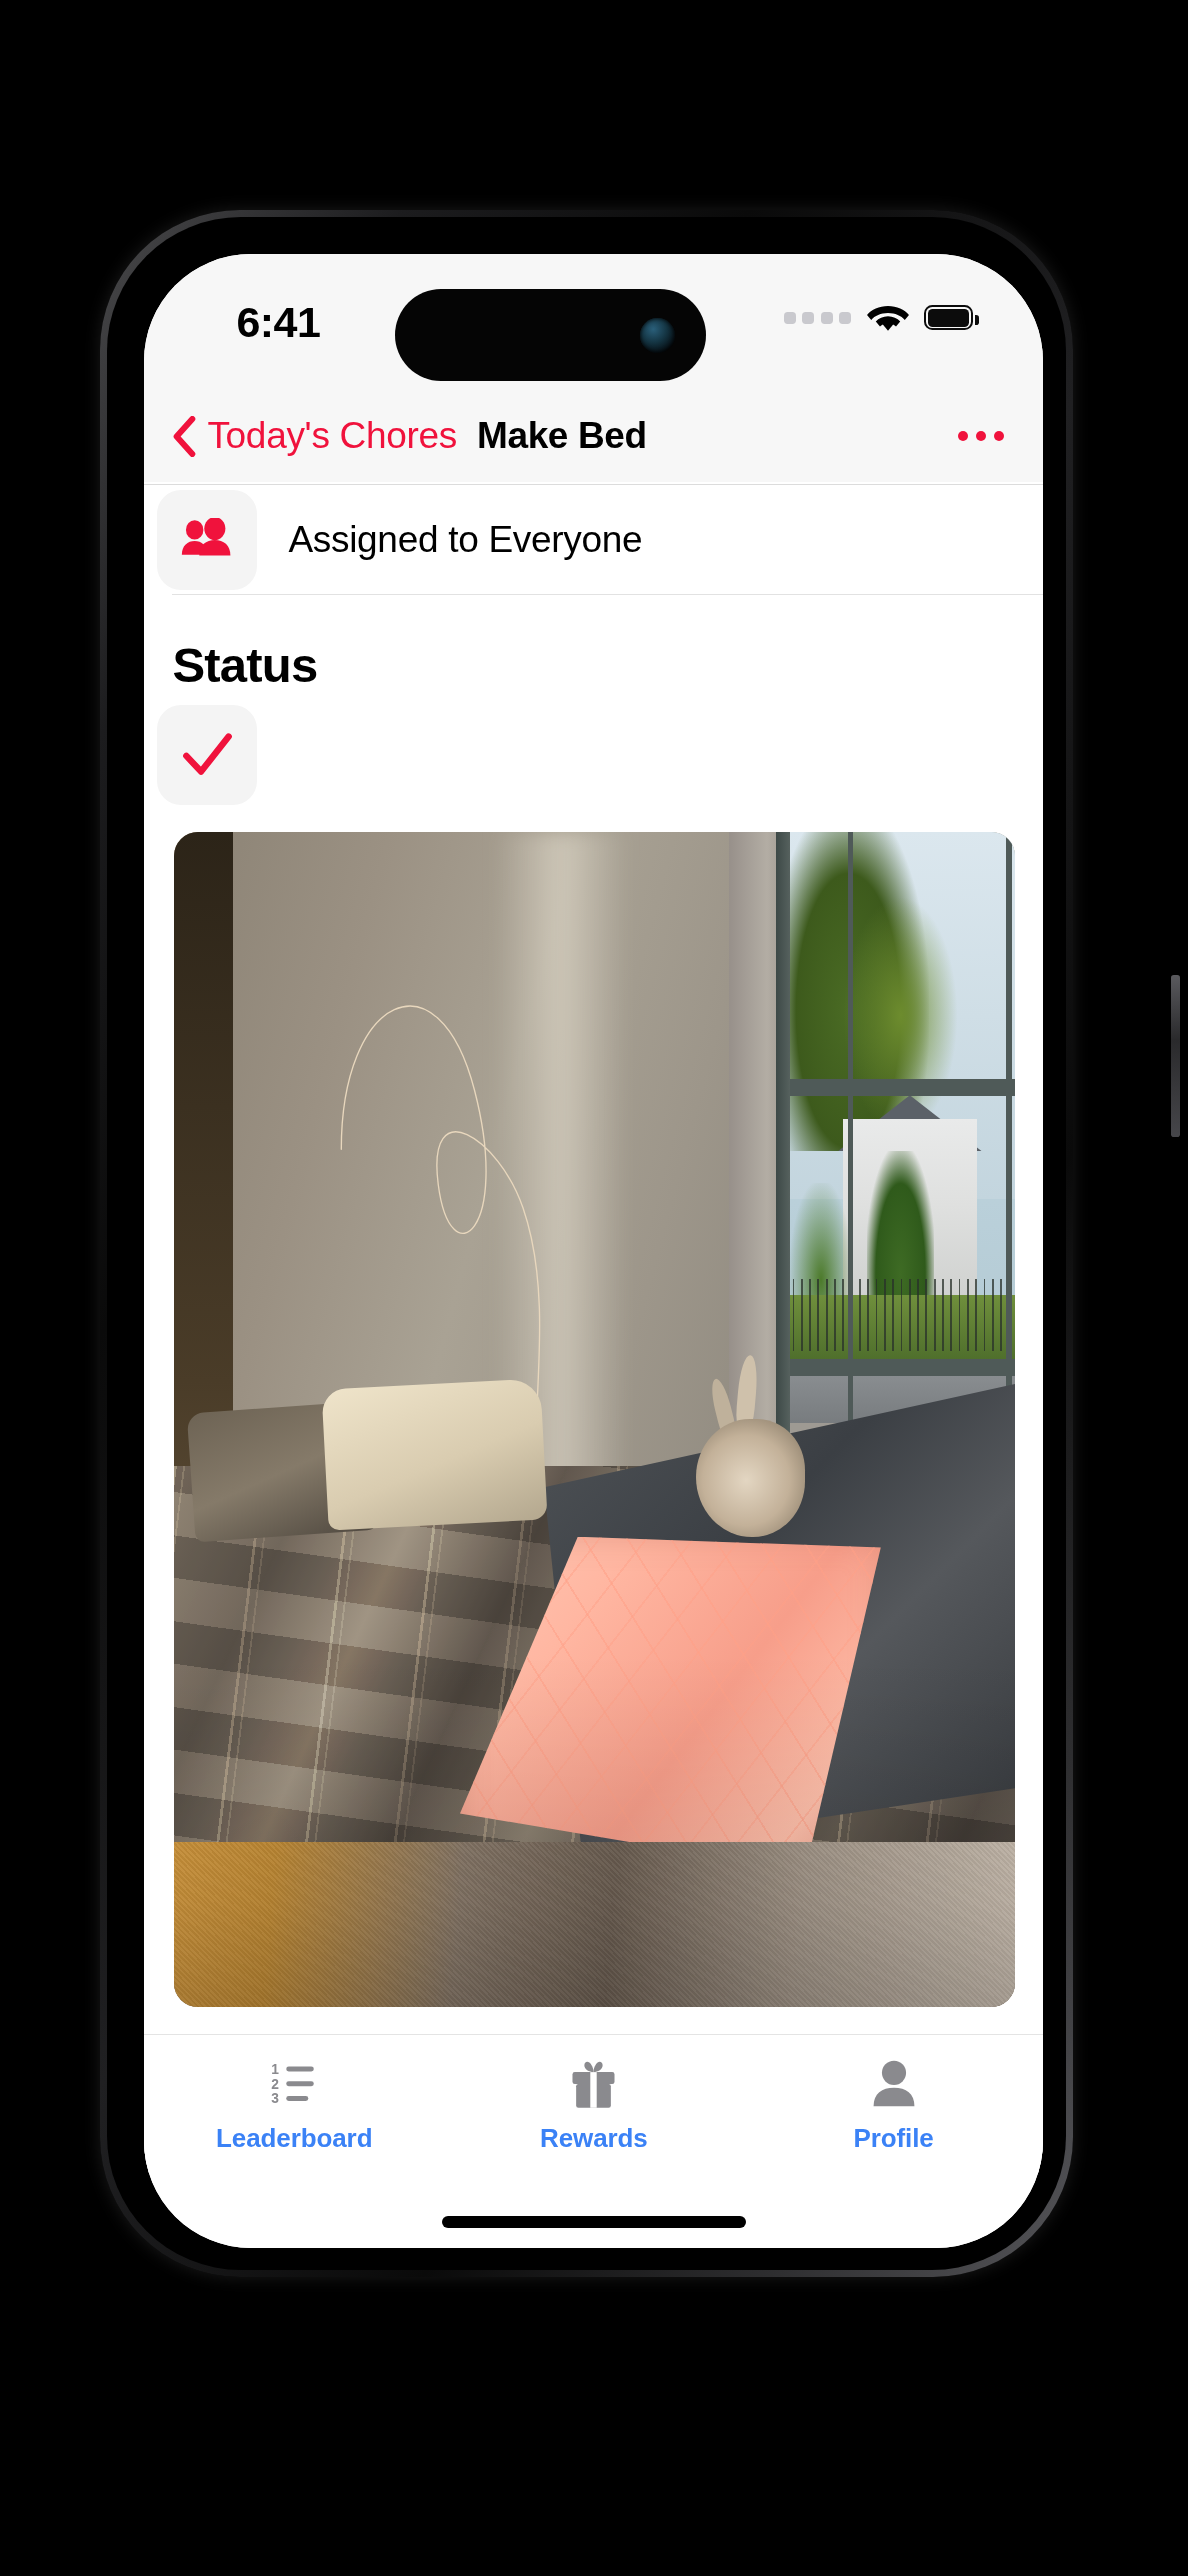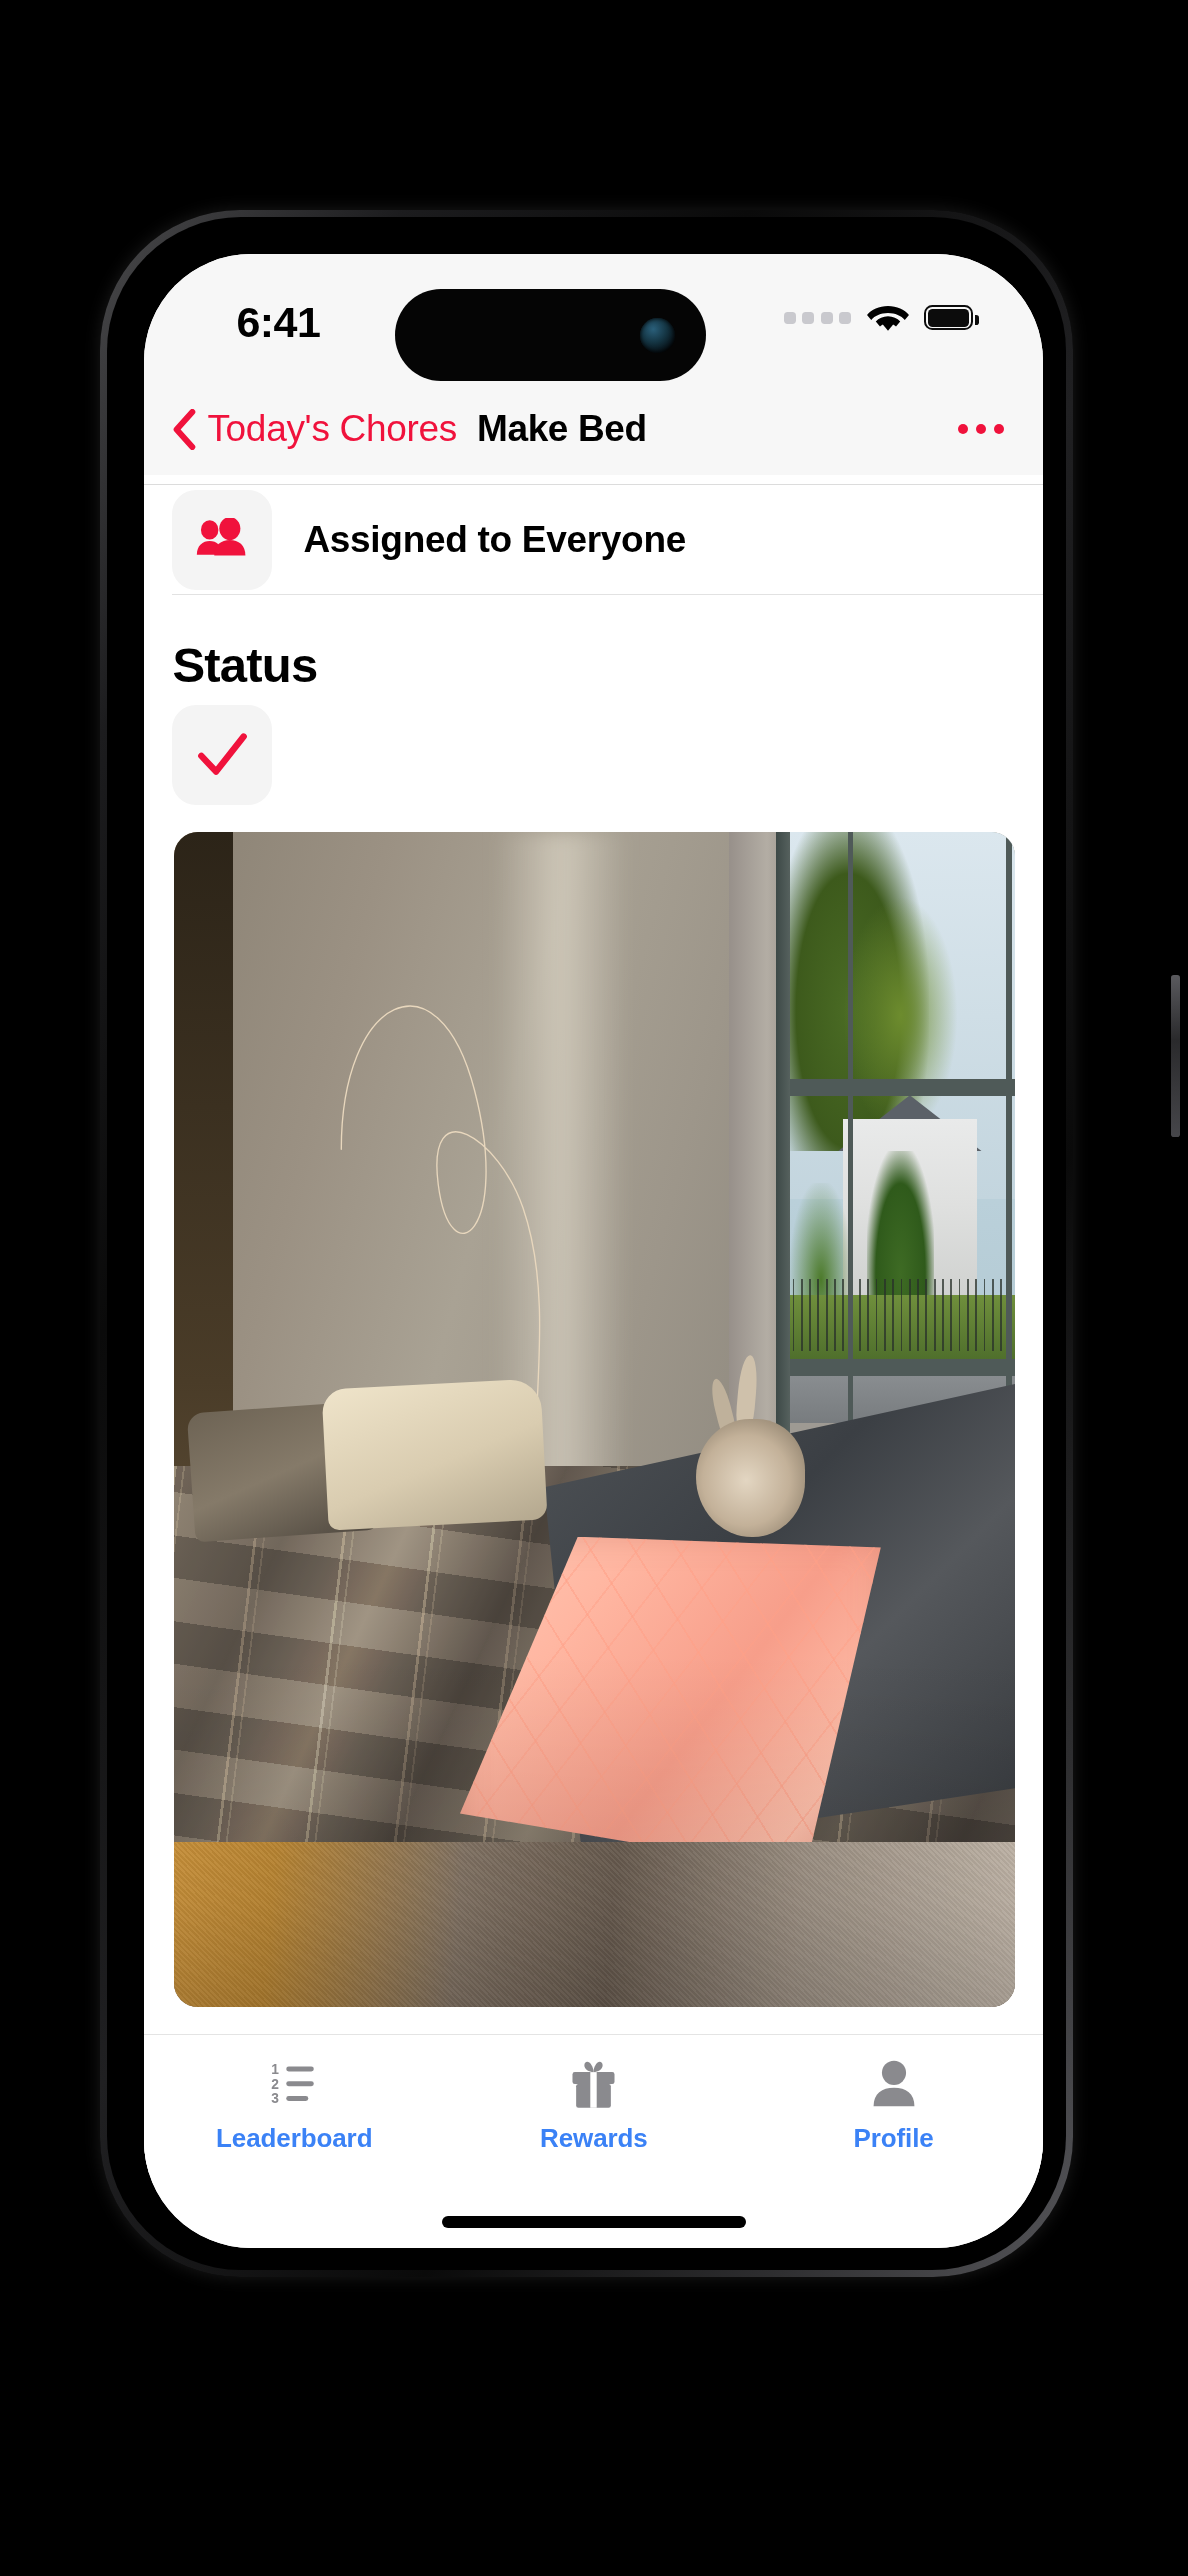--- a/index.html
+++ b/index.html
@@ -84,21 +84,21 @@
     content: ""; position: absolute; right: -7.4px; top: 7.4px;
     width: 3.7px; height: 10px; background: #000; border-radius: 0 2.8px 2.8px 0;
   }
   #battery-fill {
     position: absolute; left: 1.8px; top: 1.8px; bottom: 1.8px;
     width: calc(100% - 3.7px); background: #000; border-radius: 4.6px;
   }
 
   
   #nav-bar {
-    position: absolute; left: 0; top: 129px; width: 899px; height: 92px;
+    position: absolute; left: 0; top: 136px; width: 899px; height: 92px;
     background: #f7f7f7;
     display: flex; align-items: center;
   }
   #nav-back {
     display: flex; align-items: center; gap: 11px;
     margin-left: 28px; cursor: pointer;
   }
   #back-chevron svg { display: block; }
   #nav-back-label {
     font-size: 37px; color: #F0123C; font-weight: 400;
@@ -119,21 +119,21 @@
   }
 
   
   #content {
     position: absolute; left: 0; top: 231px; width: 899px;
     height: 1689px; background: #fff; overflow: hidden;
   }
 
   .list-row {
     display: flex; align-items: center;
-    padding: 0 0 0 28px; height: 109px; font-weight: bold;
+    padding: 0 0 0 13px; height: 109px;
   }
   .row-icon-tile {
     width: 100px; height: 100px; min-width: 100px;
     background: #f4f4f4; border-radius: 24px;
     display: flex; align-items: center; justify-content: center;
   }
   .row-label {
     font-size: 37px; color: #000; margin-left: 31px;
     letter-spacing: -0.3px;
   }

